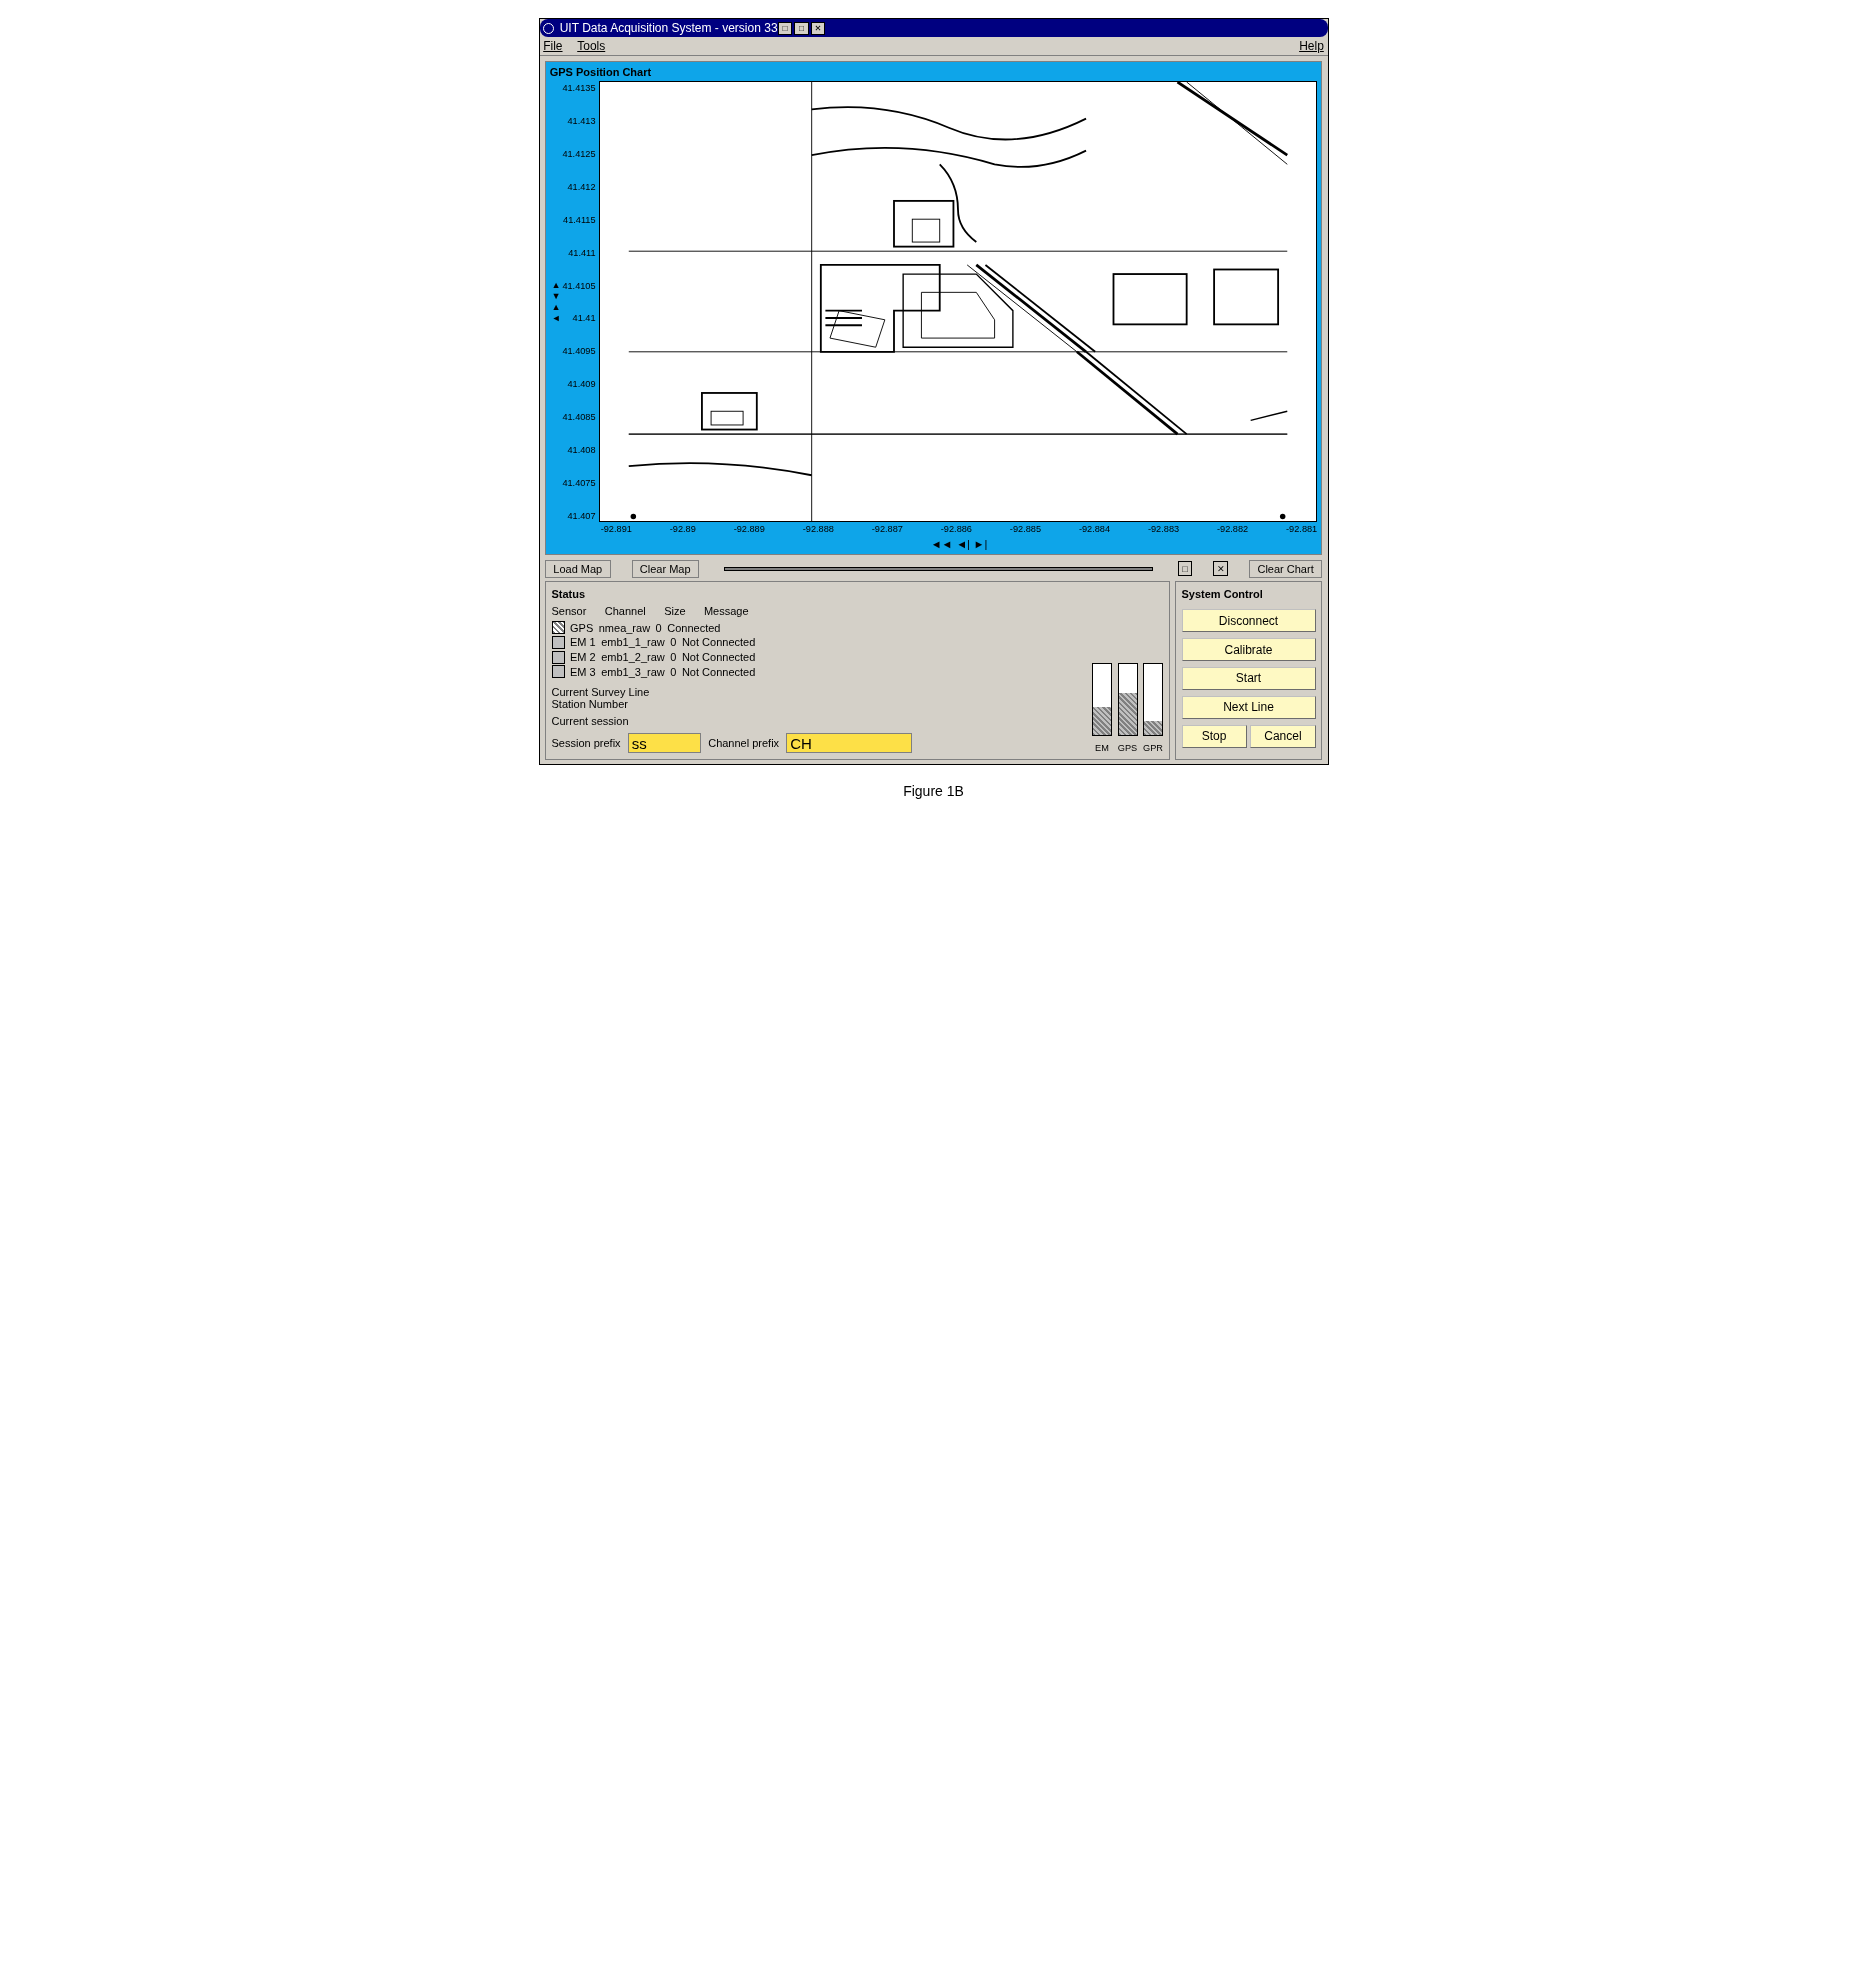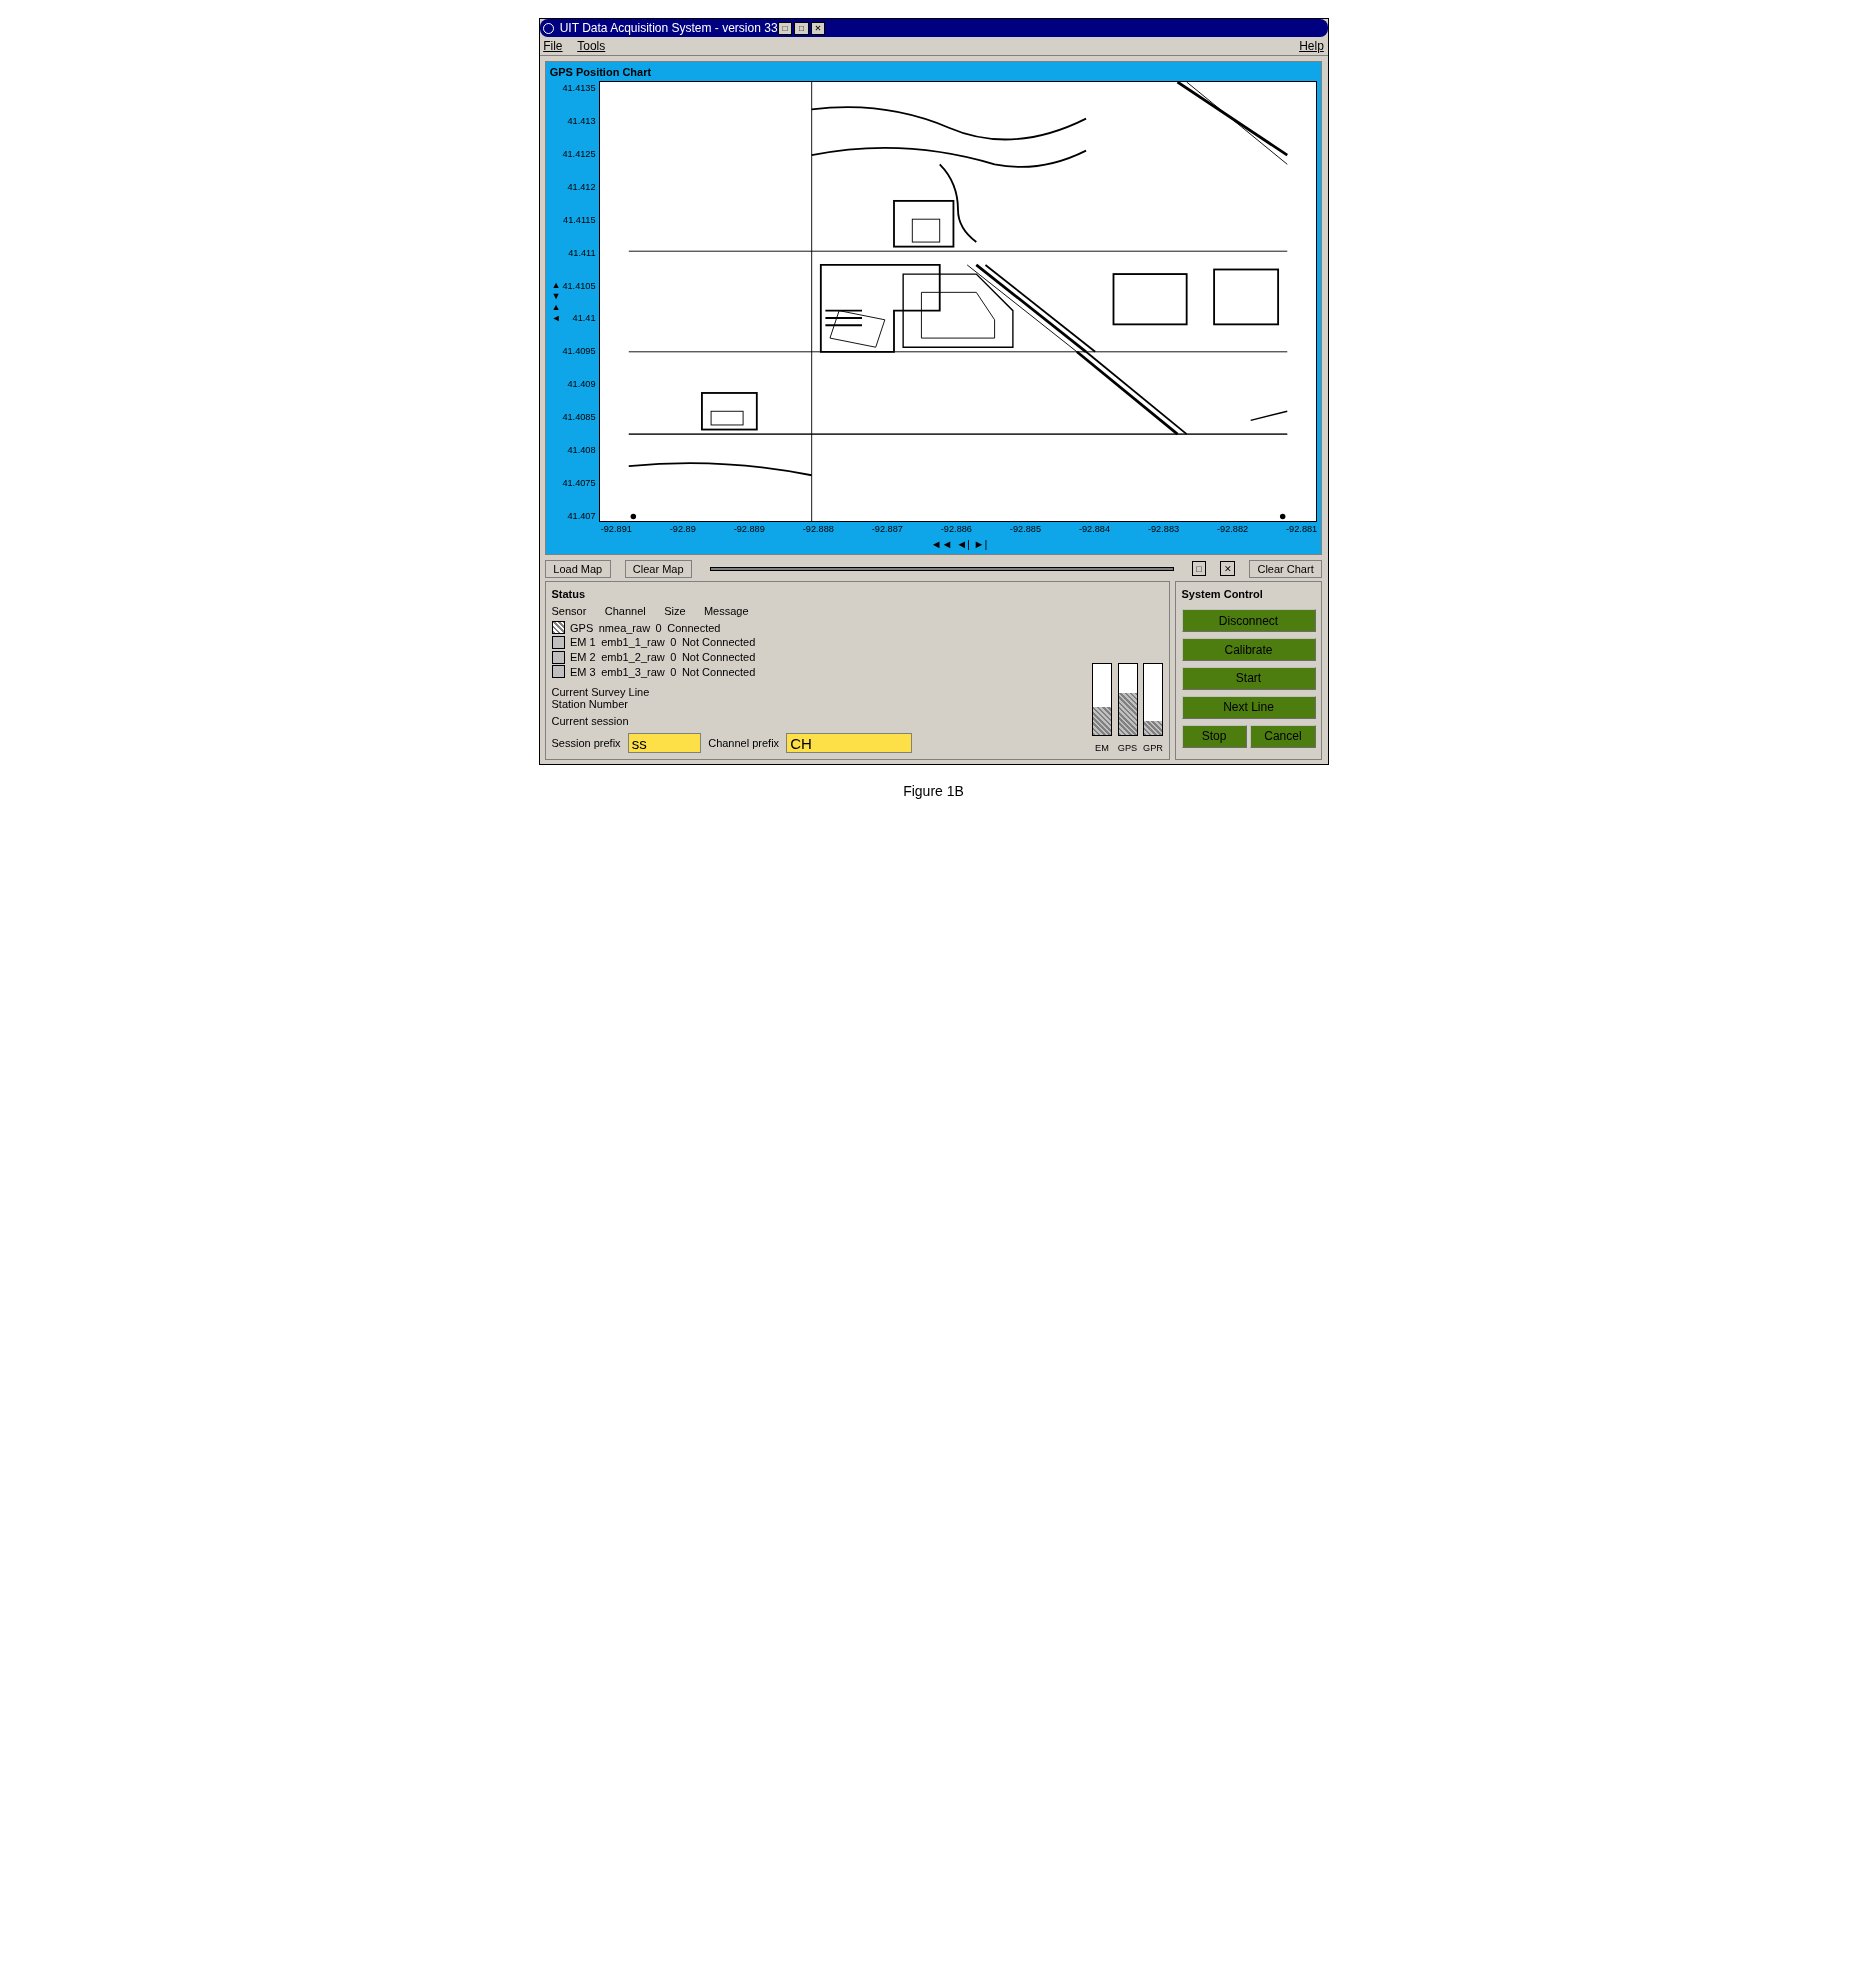--- a/index.html
+++ b/index.html
@@ -132,21 +132,21 @@
       justify-content: center;
       gap: 3.7px;
       font-size: 11px;
       margin-top: 1.8px;
     }
     
     .map-controls {
       display: flex;
       align-items: center;
       margin: 3.7px 5.5px;
-      gap: 14px;
+      gap: 21px;
     }
     .ctrl-btn {
       border: 0.9px solid #808080;
       background: #d4d0c8;
       padding: 1.8px 7.3px;
       font-size: 11px;
       cursor: pointer;
       font-family: Arial, sans-serif;
     }
     .slider-track {
@@ -270,21 +270,21 @@
       flex-direction: column;
       gap: 5.5px;
     }
     .system-title {
       font-size: 11px;
       font-weight: bold;
       margin-bottom: 3.7px;
     }
     .sys-btn {
       border: 1.8px outset #c0c0c0;
-      background: #4d7c0f;
+      background: #fef9c3;
       padding: 3.7px 7.3px;
       font-size: 12px;
       cursor: pointer;
       width: 100%;
       font-family: Arial, sans-serif;
     }
     .sys-btn-row {
       display: flex;
       gap: 3.7px;
     }

